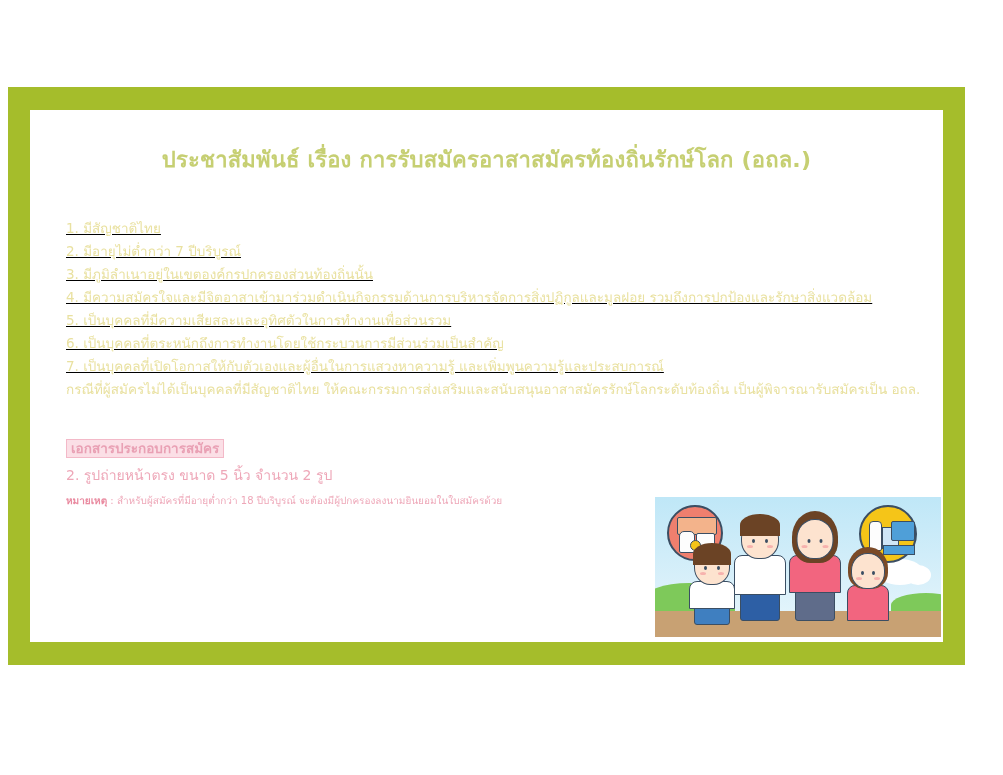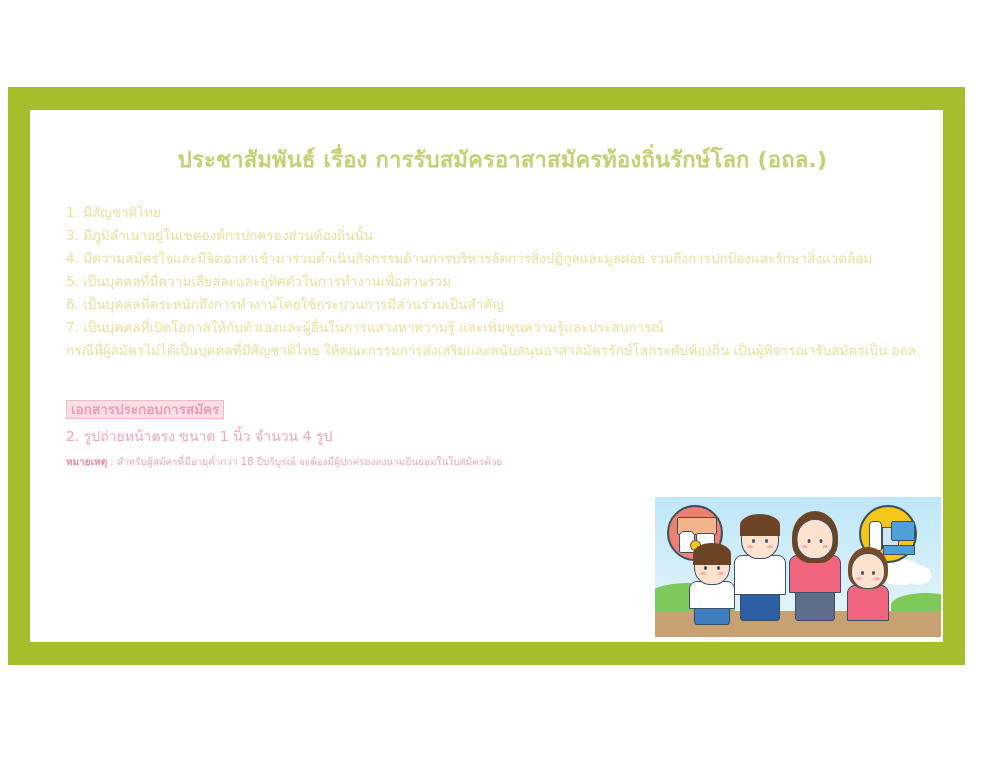--- a/index.html
+++ b/index.html
@@ -39,21 +39,20 @@
     position: absolute;
     left: 0;
     top: 32px;
     width: 100%;
     text-align: center;
     font-size: 22px;
     font-weight: bold;
     color: #c6cf72;
     letter-spacing: 0.2px;
     white-space: nowrap;
-    padding-left: 16px;
   }
 
   
   #content {
     position: absolute;
     left: 36px;
     top: 85px;
     right: 20px;
   }
 
@@ -91,21 +90,21 @@
     font-size: 10px;
     line-height: 25px;
     color: #eea7b8;
     white-space: nowrap;
   }
   .note-line .note-label {
     font-weight: bold;
     color: #e9899f;
   }
 
-  #qualification-list { margin-top: 6px; }
+  #qualification-list { margin-top: 22px; text-decoration: underline; }
   #exception-paragraph {
     font-size: 13.5px;
     line-height: 23px;
     color: #e9e1a0;
     white-space: nowrap;
   }
 
   #documents-block { margin-top: 37px; }
   #documents-list { margin-top: 5px; }
 
@@ -239,35 +238,36 @@
   <div id="poster-sheet">
 
     <div id="poster-title">ประชาสัมพันธ์ เรื่อง การรับสมัครอาสาสมัครท้องถิ่นรักษ์โลก (อถล.)</div>
 
     <div id="content">
 
       <div>
 
         <div id="qualification-list">
           <div class="list-line">1. มีสัญชาติไทย</div>
+          <div class="list-line">2. มีอายุไม่ต่ำกว่า 7 ปีบริบูรณ์</div>
           <div class="list-line">3. มีภูมิลำเนาอยู่ในเขตองค์กรปกครองส่วนท้องถิ่นนั้น</div>
           <div class="list-line">4. มีความสมัครใจและมีจิตอาสาเข้ามาร่วมดำเนินกิจกรรมด้านการบริหารจัดการสิ่งปฏิกูลและมูลฝอย รวมถึงการปกป้องและรักษาสิ่งแวดล้อม</div>
           <div class="list-line">5. เป็นบุคคลที่มีความเสียสละและอุทิศตัวในการทำงานเพื่อส่วนรวม</div>
           <div class="list-line">6. เป็นบุคคลที่ตระหนักถึงการทำงานโดยใช้กระบวนการมีส่วนร่วมเป็นสำคัญ</div>
           <div class="list-line">7. เป็นบุคคลที่เปิดโอกาสให้กับตัวเองและผู้อื่นในการแสวงหาความรู้ และเพิ่มพูนความรู้และประสบการณ์</div>
         </div>
 
         <div id="exception-paragraph">กรณีที่ผู้สมัครไม่ได้เป็นบุคคลที่มีสัญชาติไทย ให้คณะกรรมการส่งเสริมและสนับสนุนอาสาสมัครรักษ์โลกระดับท้องถิ่น  เป็นผู้พิจารณารับสมัครเป็น อถล.</div>
       </div>
 
       <div id="documents-block">
         <div id="documents-heading" class="section-heading">เอกสารประกอบการสมัคร</div>
 
         <div id="documents-list">
-          <div class="list-line doc">2. รูปถ่ายหน้าตรง  ขนาด  1  นิ้ว   จำนวน  4  รูป</div>
+          <div class="list-line doc">2. รูปถ่ายหน้าตรง  ขนาด  5  นิ้ว   จำนวน  2  รูป</div>
           <div class="note-line">
             <span class="note-label">หมายเหตุ</span><span> :  สำหรับผู้สมัครที่มีอายุต่ำกว่า  18  ปีบริบูรณ์  จะต้องมีผู้ปกครองลงนามยินยอมในใบสมัครด้วย</span>
           </div>
         </div>
       </div>
 
     </div>
 
 
     <div id="illustration">

